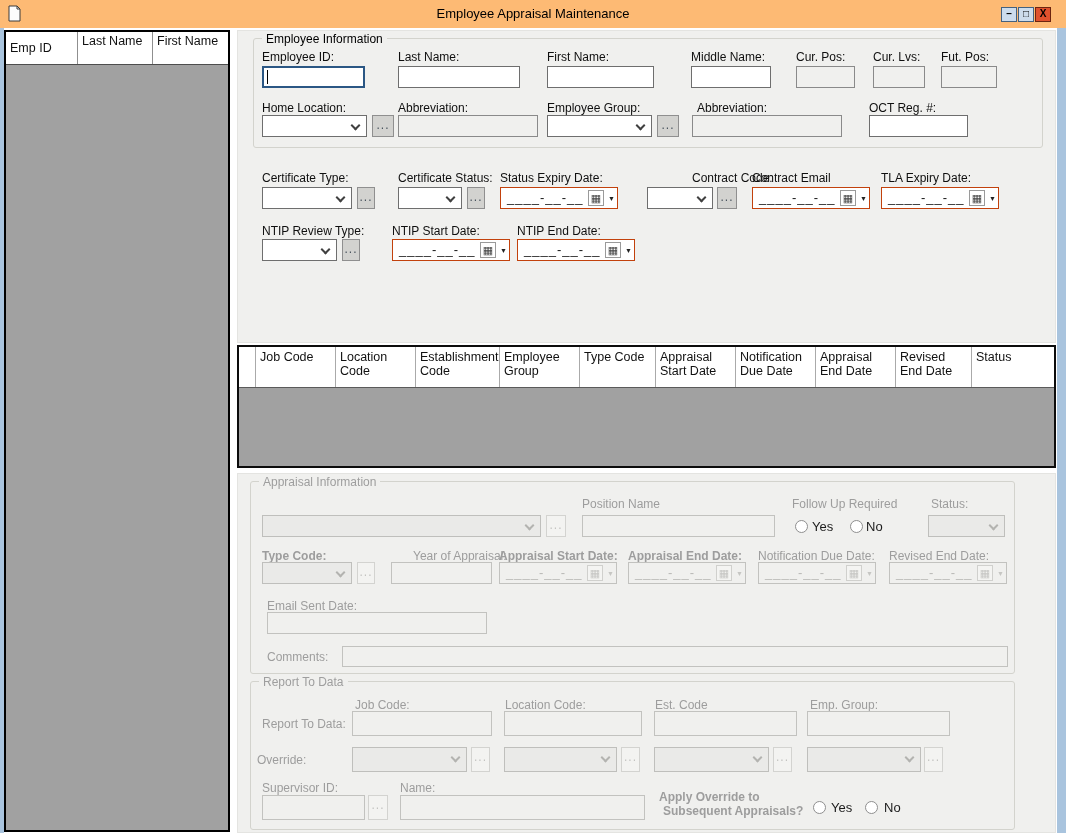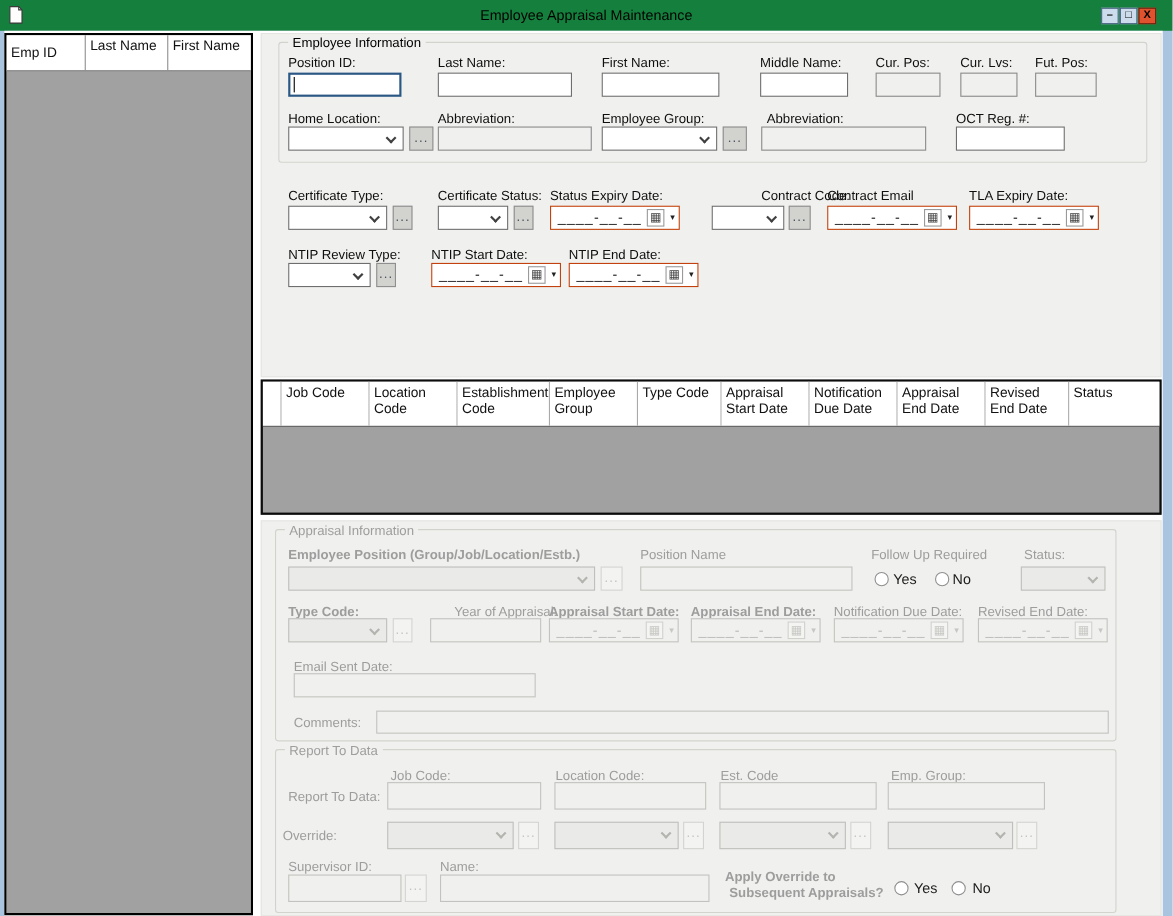--- a/index.html
+++ b/index.html
@@ -1,18 +1,18 @@
 <!DOCTYPE html>
 <html><head>
 <meta charset="utf-8">
 <style>
   *{margin:0;padding:0;box-sizing:border-box;}
   body{font-family:"Liberation Sans",sans-serif;}
   .win{position:relative;width:1066px;height:833px;background:#a9c4de;overflow:hidden;font-size:12px;color:#111;}
-  .titlebar{position:absolute;left:0;top:0;width:1066px;height:28px;background:#15803d;}
+  .titlebar{position:absolute;left:0;top:0;width:1066px;height:28px;background:#fdba74;}
   .title{position:absolute;left:0;top:6px;width:100%;text-align:center;font-size:13px;color:#000;}
   .winicon{position:absolute;left:8px;top:5px;width:13px;height:17px;}
   .wbtn{position:absolute;top:7px;width:16px;height:15px;border:1px solid #44617f;background:#cddcec;font-size:10px;line-height:12px;text-align:center;font-weight:bold;color:#000;}
   .wbtn.close{background:#e0512d;border-color:#6d2410;}
   .client{position:absolute;left:4px;top:28px;width:1053px;height:805px;background:#fff;}
   .leftlist{position:absolute;left:4px;top:30px;width:226px;height:802px;background:#a1a1a1;border:2px solid #000;}
   .llhead{display:flex;height:33px;background:#fff;border-bottom:1px solid #4d4d4d;}
   .llc{border-right:1px solid #8f8f8f;padding:2px 4px;font-size:12.5px;line-height:14px;overflow:hidden;}
   .llc1{display:flex;align-items:center;}
   .llbody{height:765px;background:#a1a1a1;}
@@ -73,21 +73,21 @@
       <div class="llc" style="width:75px;border-right:none;">First Name</div>
     </div>
     <div class="llbody"></div>
   </div>
 
   <div class="sect" style="left:237px;top:30px;width:819px;height:313px;"></div>
 
   <div class="grp" style="left:253px;top:38px;width:790px;height:110px;">
     <span class="legend">Employee Information</span>
   </div>
-  <span class="lbl" style="left:262px;top:50px;">Position ID:</span>
+  <span class="lbl" style="left:262px;top:50px;">Employee ID:</span>
   <span class="lbl" style="left:398px;top:50px;">Last Name:</span>
   <span class="lbl" style="left:547px;top:50px;">First Name:</span>
   <span class="lbl" style="left:691px;top:50px;">Middle Name:</span>
   <span class="lbl" style="left:796px;top:50px;">Cur. Pos:</span>
   <span class="lbl" style="left:873px;top:50px;">Cur. Lvs:</span>
   <span class="lbl" style="left:941px;top:50px;">Fut. Pos:</span>
 
   <div class="fld focus" style="left:262px;top:66px;width:103px;">
       <span class="caret"></span>
     </div>
@@ -185,21 +185,20 @@
       <div class="gh" style="flex:1;border-right:none;">Status</div>
     </div>
     <div></div>
   </div>
 
   <div class="sect" style="left:237px;top:473px;width:819px;height:360px;"></div>
 
   <div class="grp" style="left:250px;top:481px;width:765px;height:193px;">
     <span class="legend dis">Appraisal Information</span>
   </div>
-  <span class="lbl dis b" style="left:262px;top:497px;">Employee Position (Group/Job/Location/Estb.)</span>
   <span class="lbl dis" style="left:582px;top:497px;">Position Name</span>
   <span class="lbl dis" style="left:792px;top:497px;">Follow Up Required</span>
   <span class="lbl dis" style="left:931px;top:497px;">Status:</span>
 
   <div class="combo dis" style="left:262px;top:515px;width:279px;">
       <span class="chev"></span>
     </div>
   <div class="dots dis" style="left:546px;top:515px;width:20px;">...</div>
   <div class="fld dis2" style="left:582px;top:515px;width:193px;"></div>
   <span class="radio" style="left:795px;top:520px;"></span>

